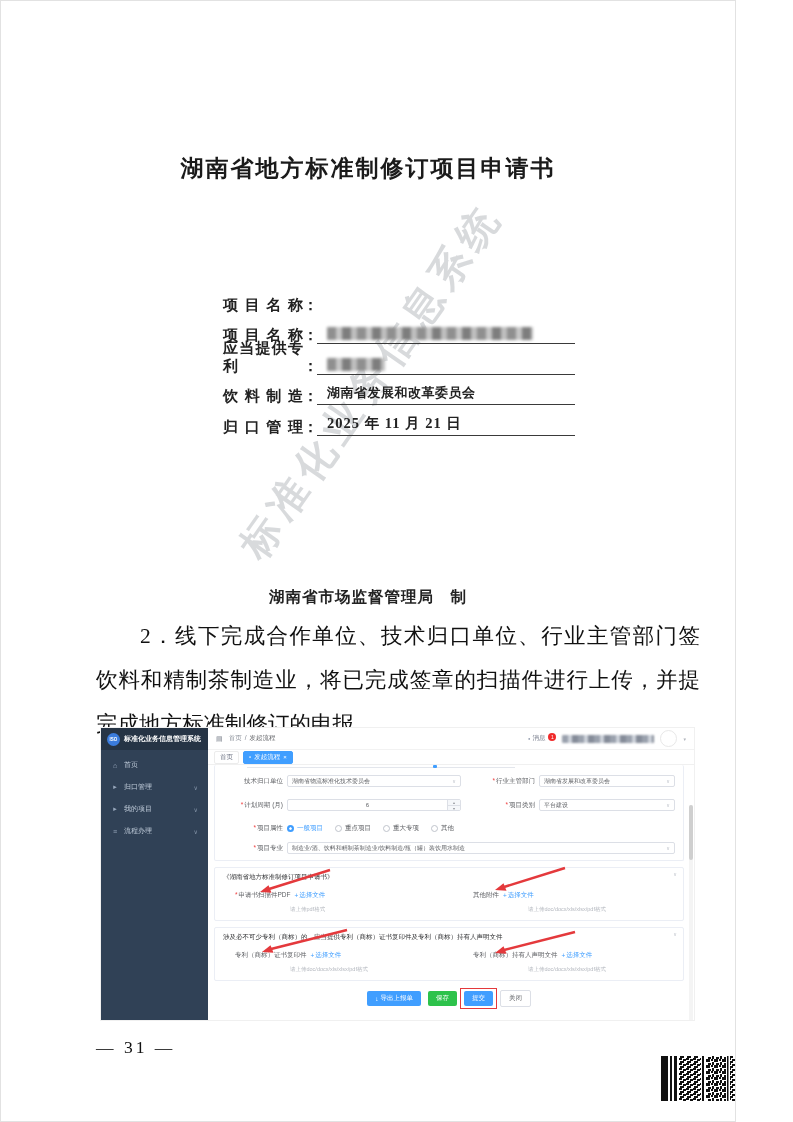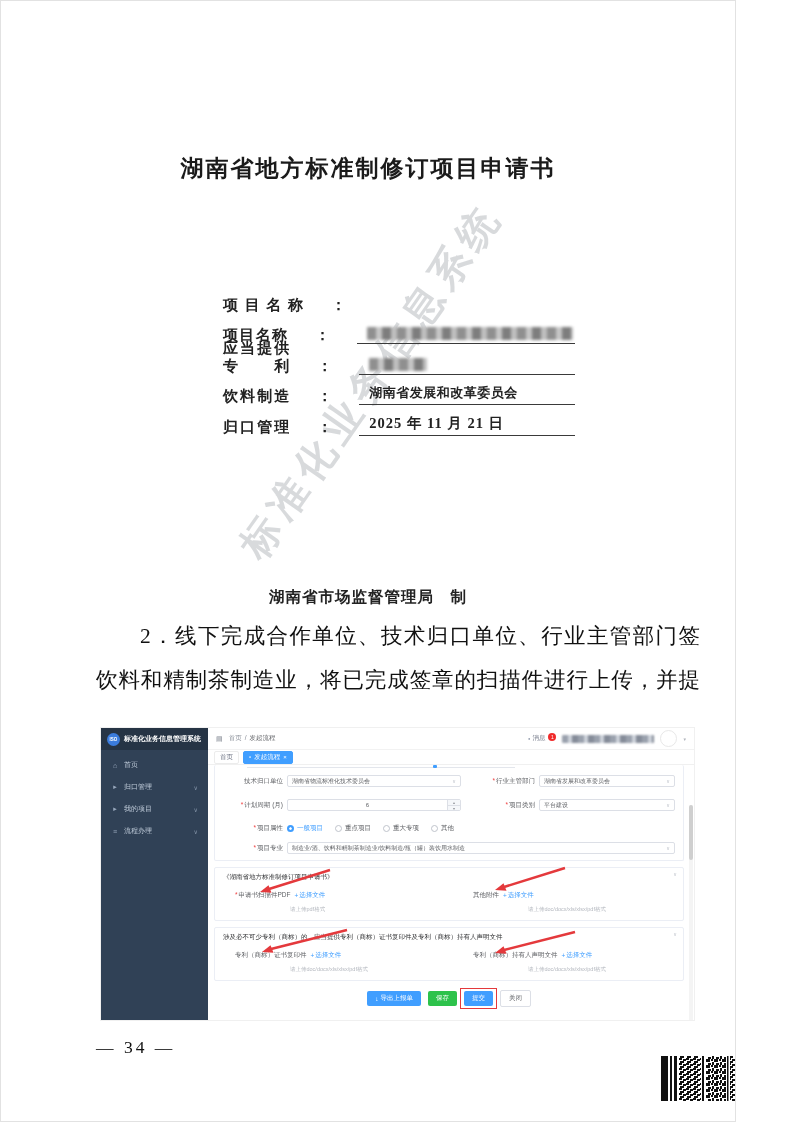--- a/index.html
+++ b/index.html
@@ -6,21 +6,21 @@
   .page{position:relative;width:736px;height:1122px;background:#fff;border:1px solid #e2e2e2;
         overflow:hidden;font-family:"Liberation Serif","DejaVu Serif",serif;color:#222;box-sizing:border-box;}
 
   
   .doc-title{position:absolute;top:152px;left:0;right:0;text-align:center;
              font-size:23px;font-weight:bold;letter-spacing:2px;color:#1a1a1a;}
   .wm{position:absolute;left:140px;top:352px;width:460px;text-align:center;
       transform:rotate(-55deg);font-size:40px;font-weight:bold;letter-spacing:7px;
       color:#8f959c;opacity:.34;pointer-events:none;}
   .doc-form{position:absolute;left:222px;top:282px;width:352px;}
-  .frow{display:flex;align-items:flex-end;height:30.5px;gap:28px;}
+  .frow{display:flex;align-items:flex-end;height:30.5px;}
   .flabel{display:inline-block;width:80px;font-weight:bold;font-size:15px;
           text-align:justify;text-align-last:justify;line-height:18px;}
   .fcolon{width:14px;font-weight:bold;font-size:15px;text-align:center;line-height:18px;}
   .fvalue{width:258px;border-bottom:1.2px solid #3a3a3a;padding:0 2px 2px 10px;
           display:flex;align-items:flex-end;min-height:18px;box-sizing:border-box;
           font-weight:bold;font-size:14.5px;letter-spacing:1px;}
   .fvalue.small{font-size:13px;letter-spacing:.5px;}
   .redact{height:13px;border-radius:1px;margin-bottom:1px;filter:blur(1.6px);
           background:repeating-linear-gradient(90deg,#8f8f8f 0 9px,#c6c6c6 9px 15px,#7d7d7d 15px 24px,#bfbfbf 24px 30px);}
   .redact.r1{width:206px}.redact.r2{width:58px}
@@ -149,20 +149,21 @@
       <span class="fcolon">：</span>
       <span class="fvalue">2025 年 11 月 21 日</span>
     </div>
   </div>
 
   <div class="issuer">湖南省市场监督管理局　制</div>
 
   <div class="para">
     <div class="pline just pl1">2．线下完成合作单位、技术归口单位、行业主管部门签章，</div>
     <div class="pline just">饮料和精制茶制造业，将已完成签章的扫描件进行上传，并提交。</div>
+    <div class="pline">完成地方标准制修订的申报。</div>
   </div>
 
   <div class="shot">
 
     <div class="s-side">
       <div class="s-logo">
         <span class="iso">ISO</span>
         <span class="sysname">标准化业务信息管理系统</span>
       </div>
       <div class="s-item" style="margin-top:4px">
@@ -372,21 +373,21 @@
           <polygon points="4,25 15.5,25.8 12.5,18.2" fill="#e4393c"></polygon>
         </svg>
 
         <div class="sbar">
             <div class="thumb"></div>
           </div>
       </div>
     </div>
   </div>
 
-  <div class="pageno">— 34 —</div>
+  <div class="pageno">— 31 —</div>
 
   <svg class="barcode" width="131" height="51" viewBox="0 0 131 51">
     <defs>
       <pattern id="bcn1" width="7" height="5" patternUnits="userSpaceOnUse">
         <rect width="3" height="2" fill="#111"></rect>
           <rect x="4" y="1" width="3" height="2" fill="#111"></rect>
           <rect x="1" y="3" width="4" height="2" fill="#111"></rect>
       </pattern>
       <pattern id="bcn2" width="8" height="6" patternUnits="userSpaceOnUse">
         <rect width="4" height="3" fill="#111"></rect>

